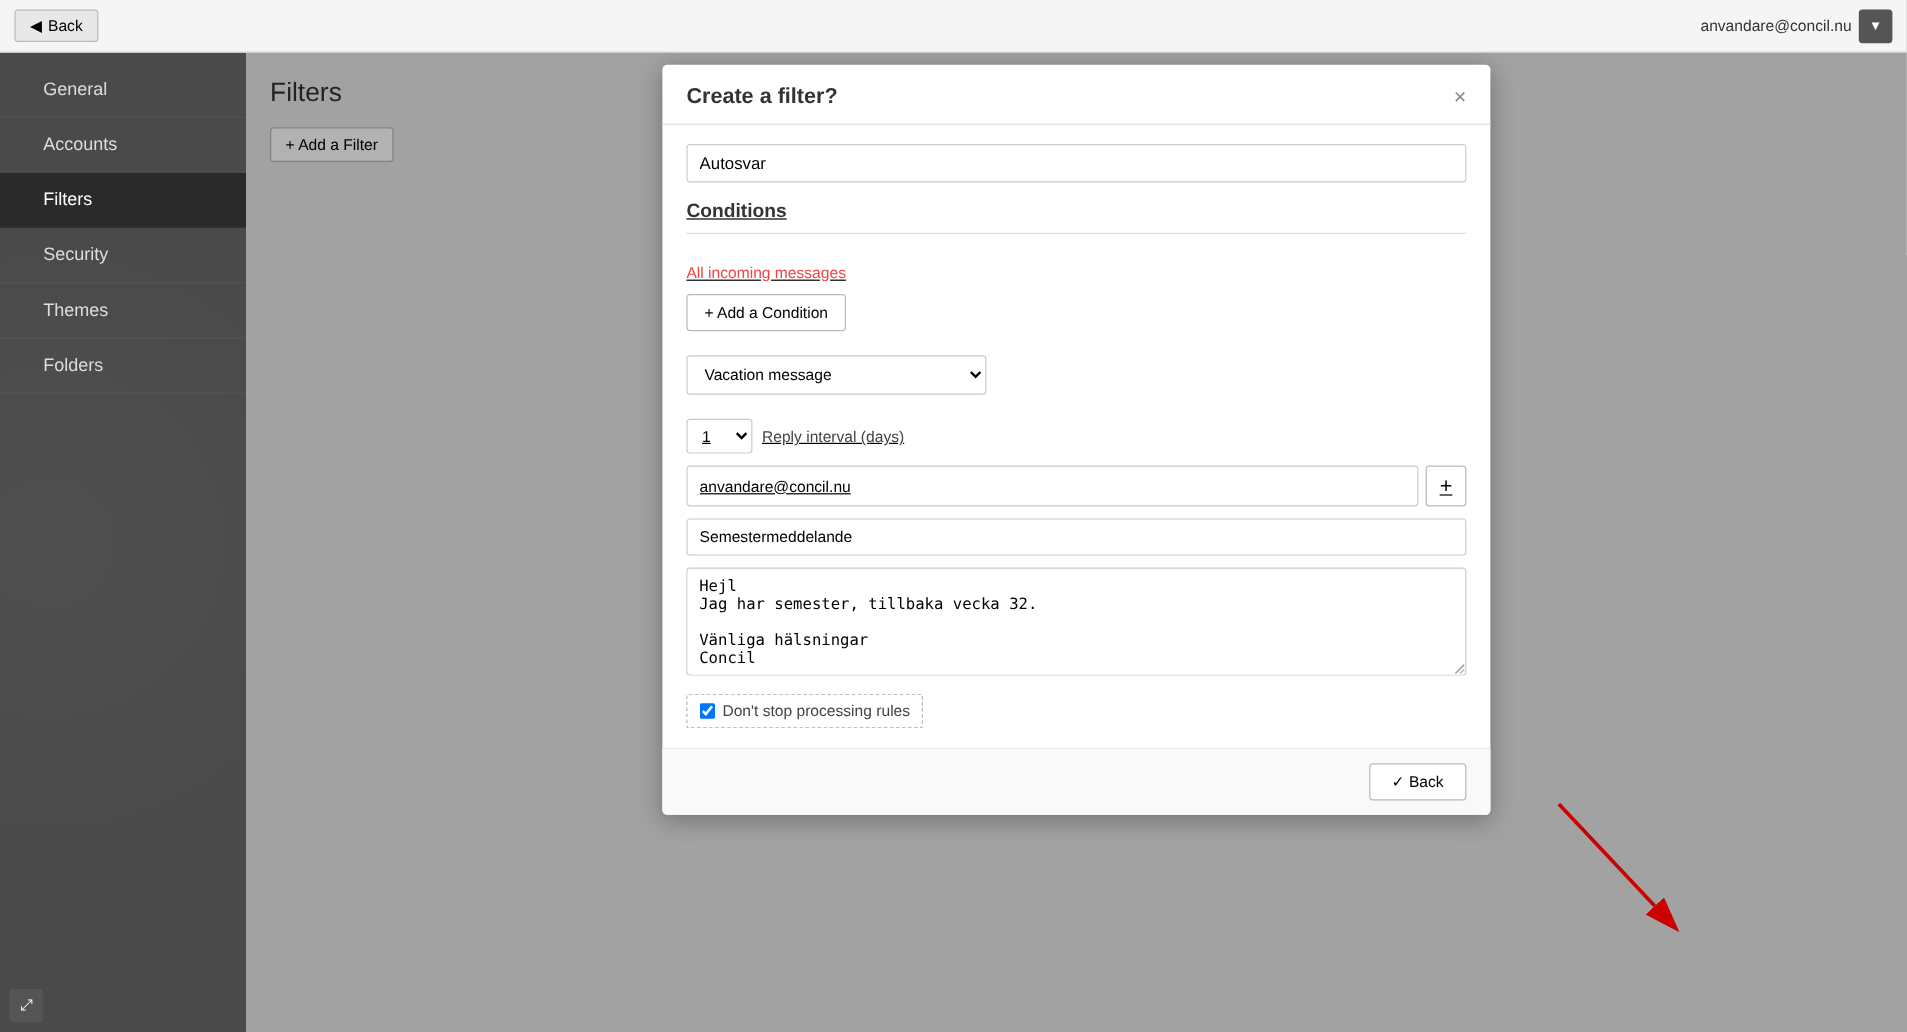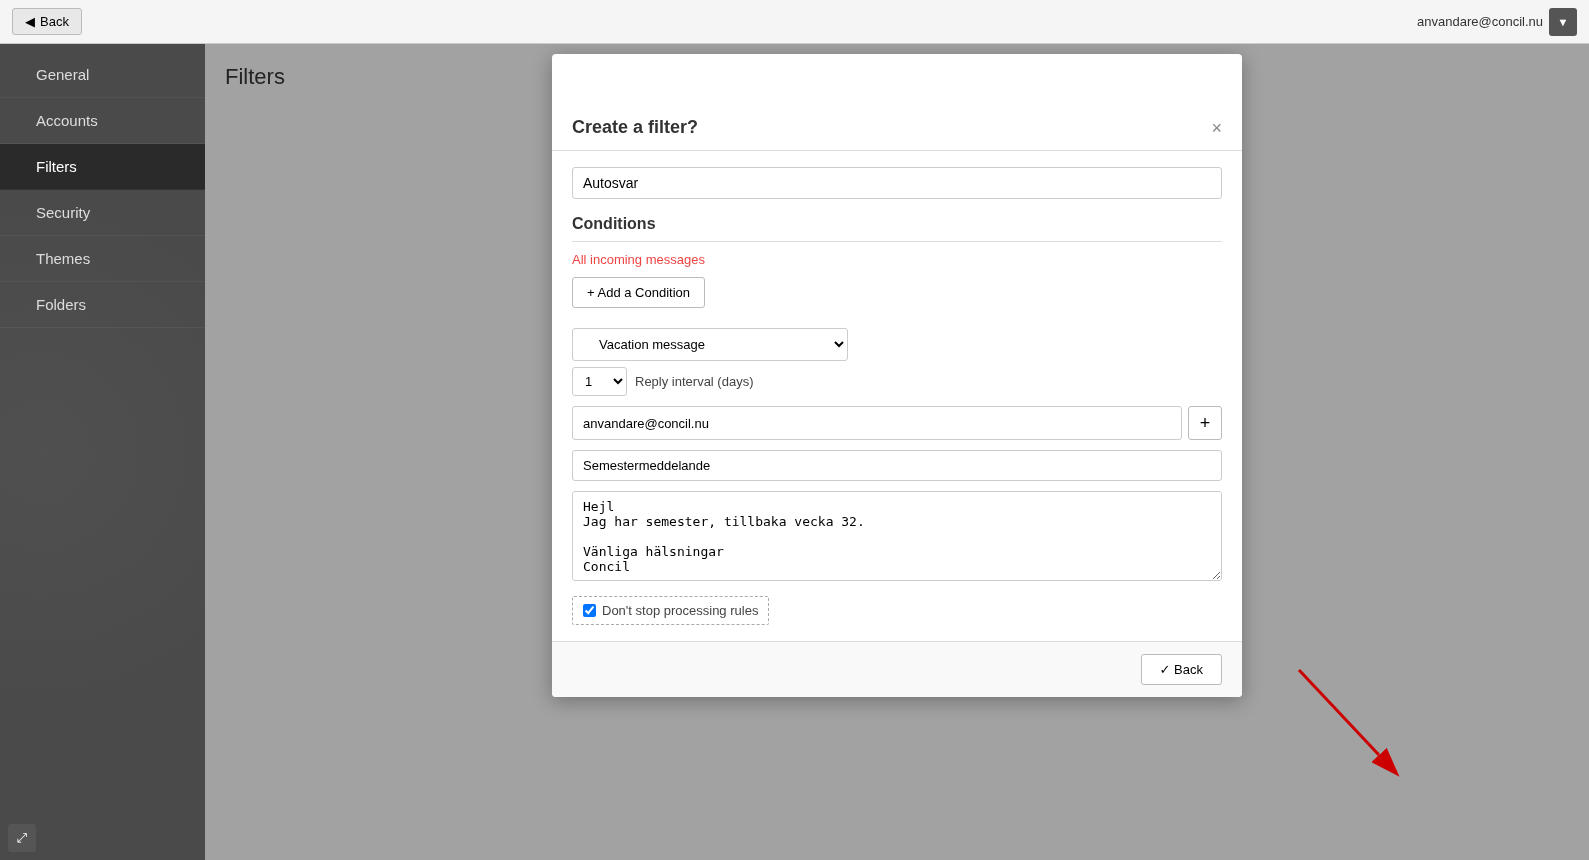--- a/index.html
+++ b/index.html
@@ -136,54 +136,54 @@
       width: 690px;
       box-shadow: 0 4px 20px rgba(0,0,0,0.3);
       position: relative;
     }
     .modal-header {
       padding: 16px 20px 12px;
       border-bottom: 1px solid #ddd;
       display: flex;
       justify-content: space-between;
       align-items: center;
-      margin-top: 47px;
     }
     .modal-title {
       font-size: 18px;
       font-weight: bold;
       color: #333;
     }
     .modal-close {
       background: none;
       border: none;
       font-size: 18px;
       cursor: pointer;
       color: #888;
       line-height: 1;
     }
 
     .modal-body {
       padding: 16px 20px;
+      text-decoration: underline;
     }
 
     .filter-name-input {
       width: 100%;
       padding: 7px 10px;
       border: 1px solid #ccc;
       border-radius: 3px;
       font-size: 14px;
       margin-bottom: 16px;
     }
 
     .section-title {
       font-size: 16px;
       font-weight: bold;
       color: #333;
-      margin-bottom: 10px;
+      margin-bottom: 25px;
       padding-bottom: 8px;
       border-bottom: 1px solid #ddd;
     }
 
     .conditions-text {
       font-size: 13px;
       color: #ef4444;
       margin-bottom: 10px;
     }
 
@@ -198,26 +198,26 @@
       align-items: center;
       gap: 5px;
       margin-bottom: 16px;
     }
 
     .actions-section {
       margin-top: 4px;
     }
 
     .action-select {
-      width: 276px;
-      padding: 7px 22px;
-      border: 1px solid #ccc;
-      border-radius: 3px;
-      font-size: 13px;
-      margin-bottom: 6px;
+      width: 250px;
+      padding: 7px 10px;
+      border: 1px solid #ccc;
+      border-radius: 3px;
+      font-size: 13px;
+      margin-bottom: 20px;
       background: #fff;
     }
 
     .reply-interval-row {
       display: flex;
       align-items: center;
       gap: 8px;
       margin-bottom: 10px;
     }
     .interval-select {
@@ -371,20 +371,25 @@
     <div class="sidebar-item">
       <span>Themes</span>
     </div>
     <div class="sidebar-item">
       <span>Folders</span>
     </div>
   </nav>
 
   <div class="content-area">
     <h2 class="page-title">Filters</h2>
+    <div class="toolbar">
+      <button class="toolbar-btn">
+        <span>+ Add a Filter</span>
+      </button>
+    </div>
 
     <div class="modal-overlay">
       <div class="modal">
 
         <div class="modal-header">
           <span class="modal-title">Create a filter?</span>
           <button class="modal-close">
             <span>×</span>
           </button>
         </div>

